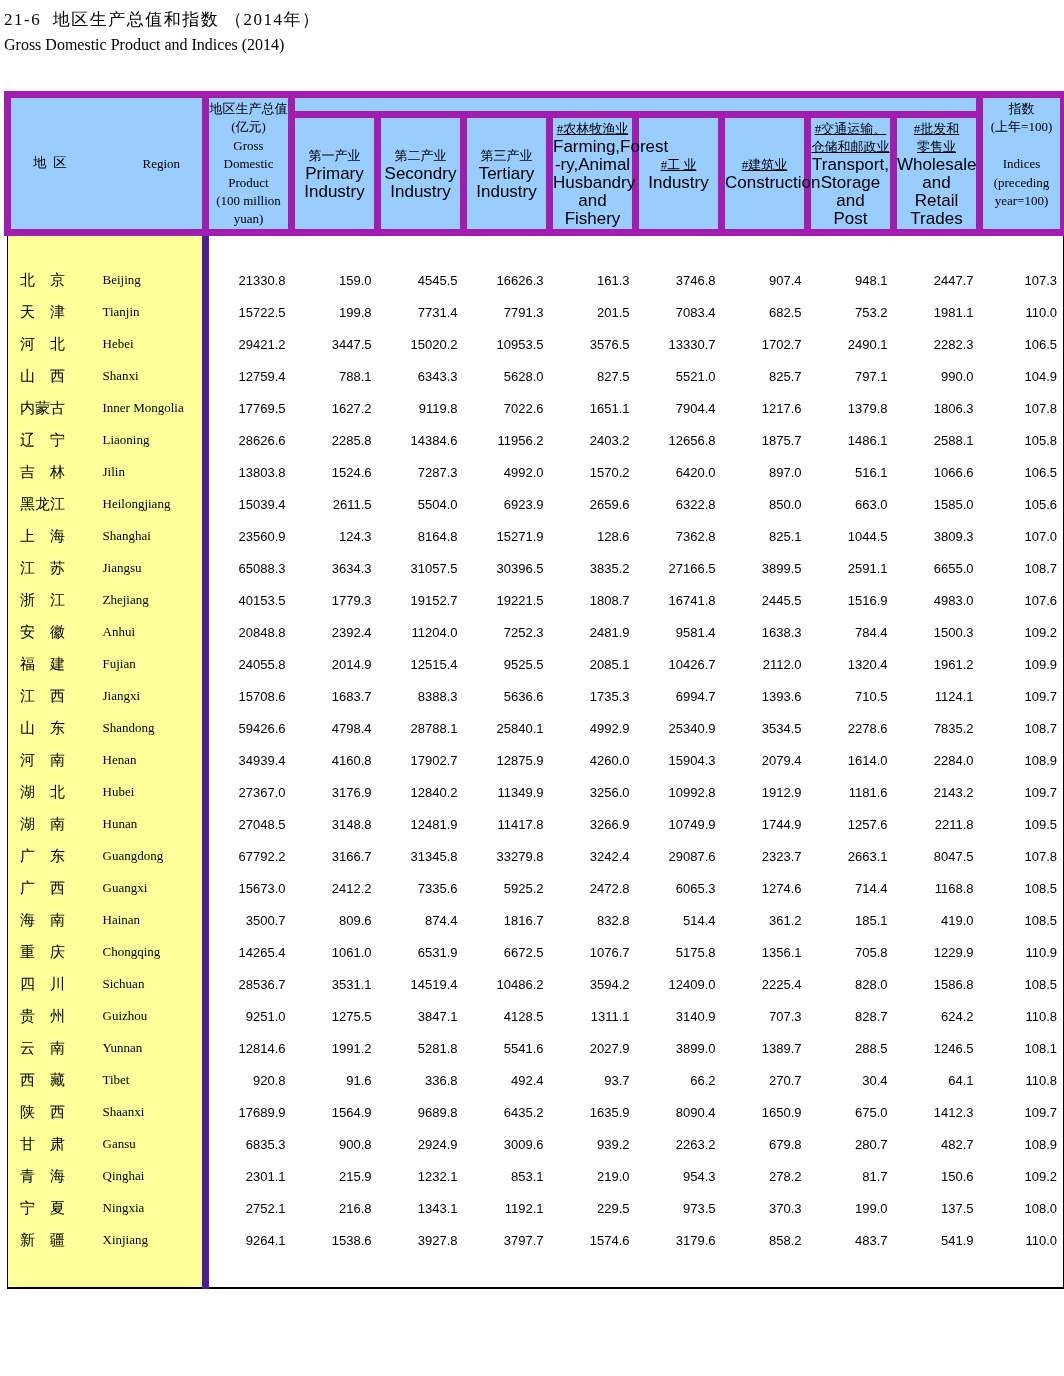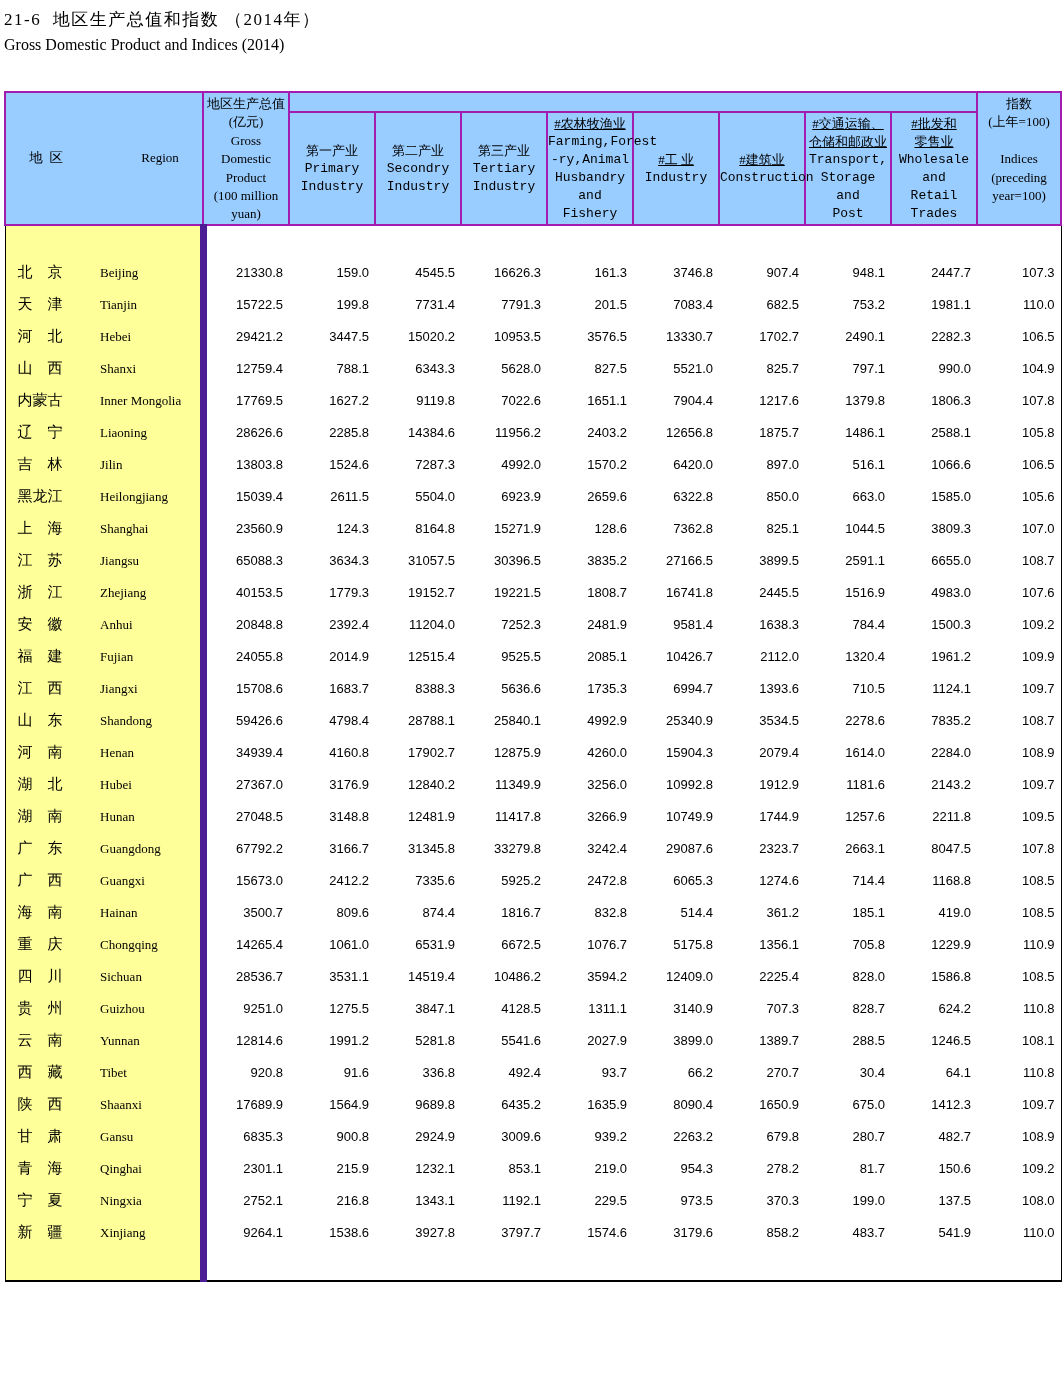--- a/index.html
+++ b/index.html
@@ -7,31 +7,31 @@
   body { width:1064px; height:1376px; font-family:"Liberation Serif","DejaVu Serif",serif; }
   .page { padding:8px 4px 0 4px; }
 
   .title-cn { font-size:17px; line-height:24px; white-space:pre; letter-spacing:1.5px; }
   .title-en { font-size:16px; line-height:22px; margin-top:2px; }
 
   table.stat { border-collapse:collapse; table-layout:fixed; width:1056px; margin-top:35px;
     border-top:2px solid #000; border-bottom:2px solid #000;
     border-left:1px solid #000; border-right:1px solid #000; }
 
-  thead th { background:var(--header-bg); border:2px solid #a21caf; font-weight:normal; padding:0; }
+  thead th { background:var(--header-bg); border:7px solid #a21caf; font-weight:normal; padding:0; }
   .group-th { height:20px; }
   .sub-th { height:111px; vertical-align:middle; }
   .gdp-th, .index-th { vertical-align:top; }
   .gdp-th .pre, .index-th .pre { padding-top:2px; line-height:18.4px; }
 
   .pre { white-space:pre-line; text-align:center; font-size:13px; line-height:18px; }
   .cn-h { font-size:13px; }
-  .en-h { font-size:13px; font-family:Liberation Mono, monospace; }
+  .en-h { font-size:17px; font-family:Liberation Sans, sans-serif; }
   .u { text-decoration:underline; }
-  .region-flex { display:flex; height:100%; align-items:center; justify-content:space-around;gap:32px; }
+  .region-flex { display:flex; height:100%; align-items:flex-end; justify-content:space-around;gap:32px; }
   .region-flex .cn { white-space:pre; font-size:13.5px; }
   .region-flex .en { font-size:13px; font-family:"Liberation Serif","DejaVu Serif",serif; }
 
   tbody td { height:32px; vertical-align:middle; }
   .stub { background:var(--stub-bg); }
   .stub-r { border-right:7px solid #4c1d95; }
   .region-cn { padding-left:12px; font-size:15px; white-space:pre; }
   .region-en { padding-left:3px; font-size:13px; font-family:"Liberation Serif","DejaVu Serif",serif; }
   .num { text-align:right; padding-right:6px; font-family:"Liberation Sans","DejaVu Sans",sans-serif; font-size:13px; }
 

